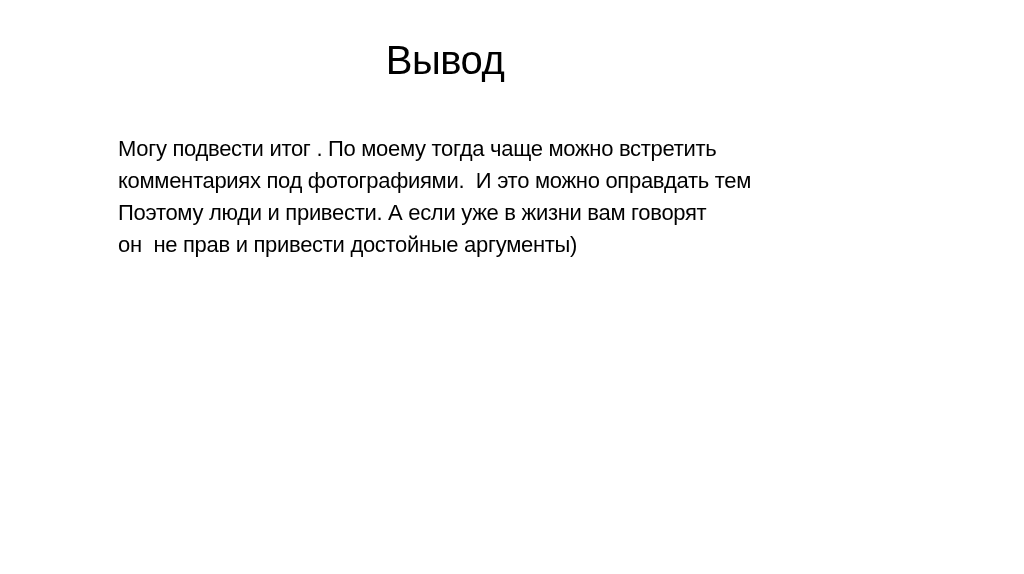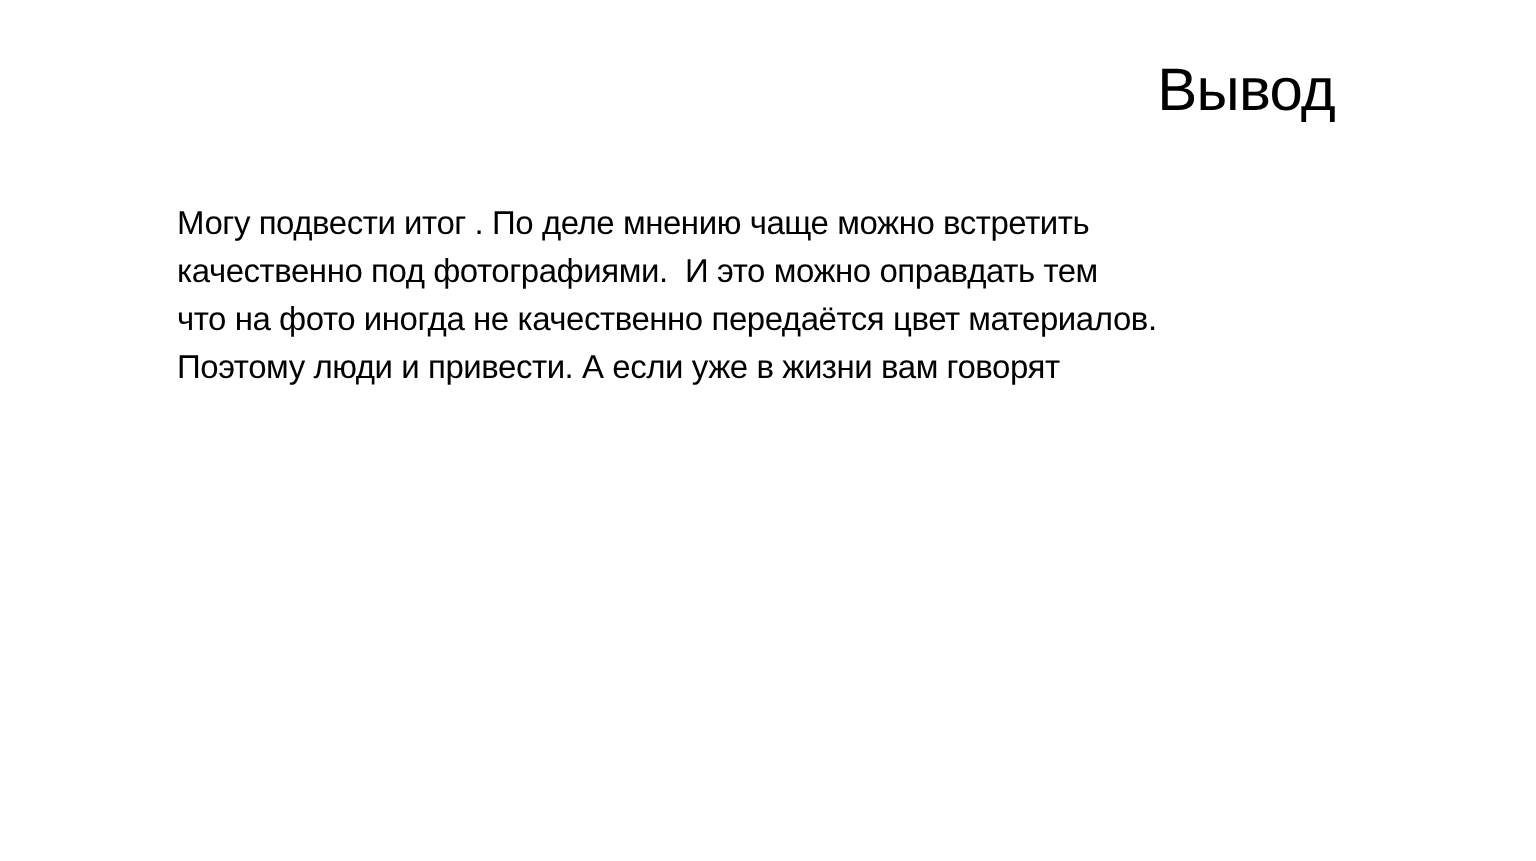--- a/index.html
+++ b/index.html
@@ -14,21 +14,21 @@
     background: #ffffff;
     overflow: hidden;
     font-family: "Liberation Sans", "DejaVu Sans", sans-serif;
   }
   .slide-title {
     position: absolute;
     top: 34px;
     left: 0;
     width: 890px;
     margin: 0;
-    text-align: right;
+    text-align: center;
     font-size: 40px;
     font-weight: 400;
     line-height: 52px;
     letter-spacing: -0.5px;
     color: #000000;
   }
   .slide-body {
     position: absolute;
     left: 118px;
     top: 133px;
@@ -43,18 +43,18 @@
     white-space: pre-wrap;
   }
 </style>
 </head>
 <body>
 
 <div class="slide">
   <h1 class="slide-title">Вывод</h1>
 
   <div class="slide-body">
-    <div class="body-line">Могу подвести итог . По деле мнению чаще можно встретить</div>
-    <div class="body-line">качественно под фотографиями.  И это можно оправдать тем</div>
-    <div class="body-line">что на фото иногда не качественно передаётся цвет материалов.</div>
+    <div class="body-line">Могу подвести итог . По моему тогда чаще можно встретить</div>
+    <div class="body-line">комментариях под фотографиями.  И это можно оправдать тем</div>
     <div class="body-line">Поэтому люди и привести. А если уже в жизни вам говорят</div>
+    <div class="body-line">он  не прав и привести достойные аргументы)</div>
   </div>
 </div>
 
 </body></html>

